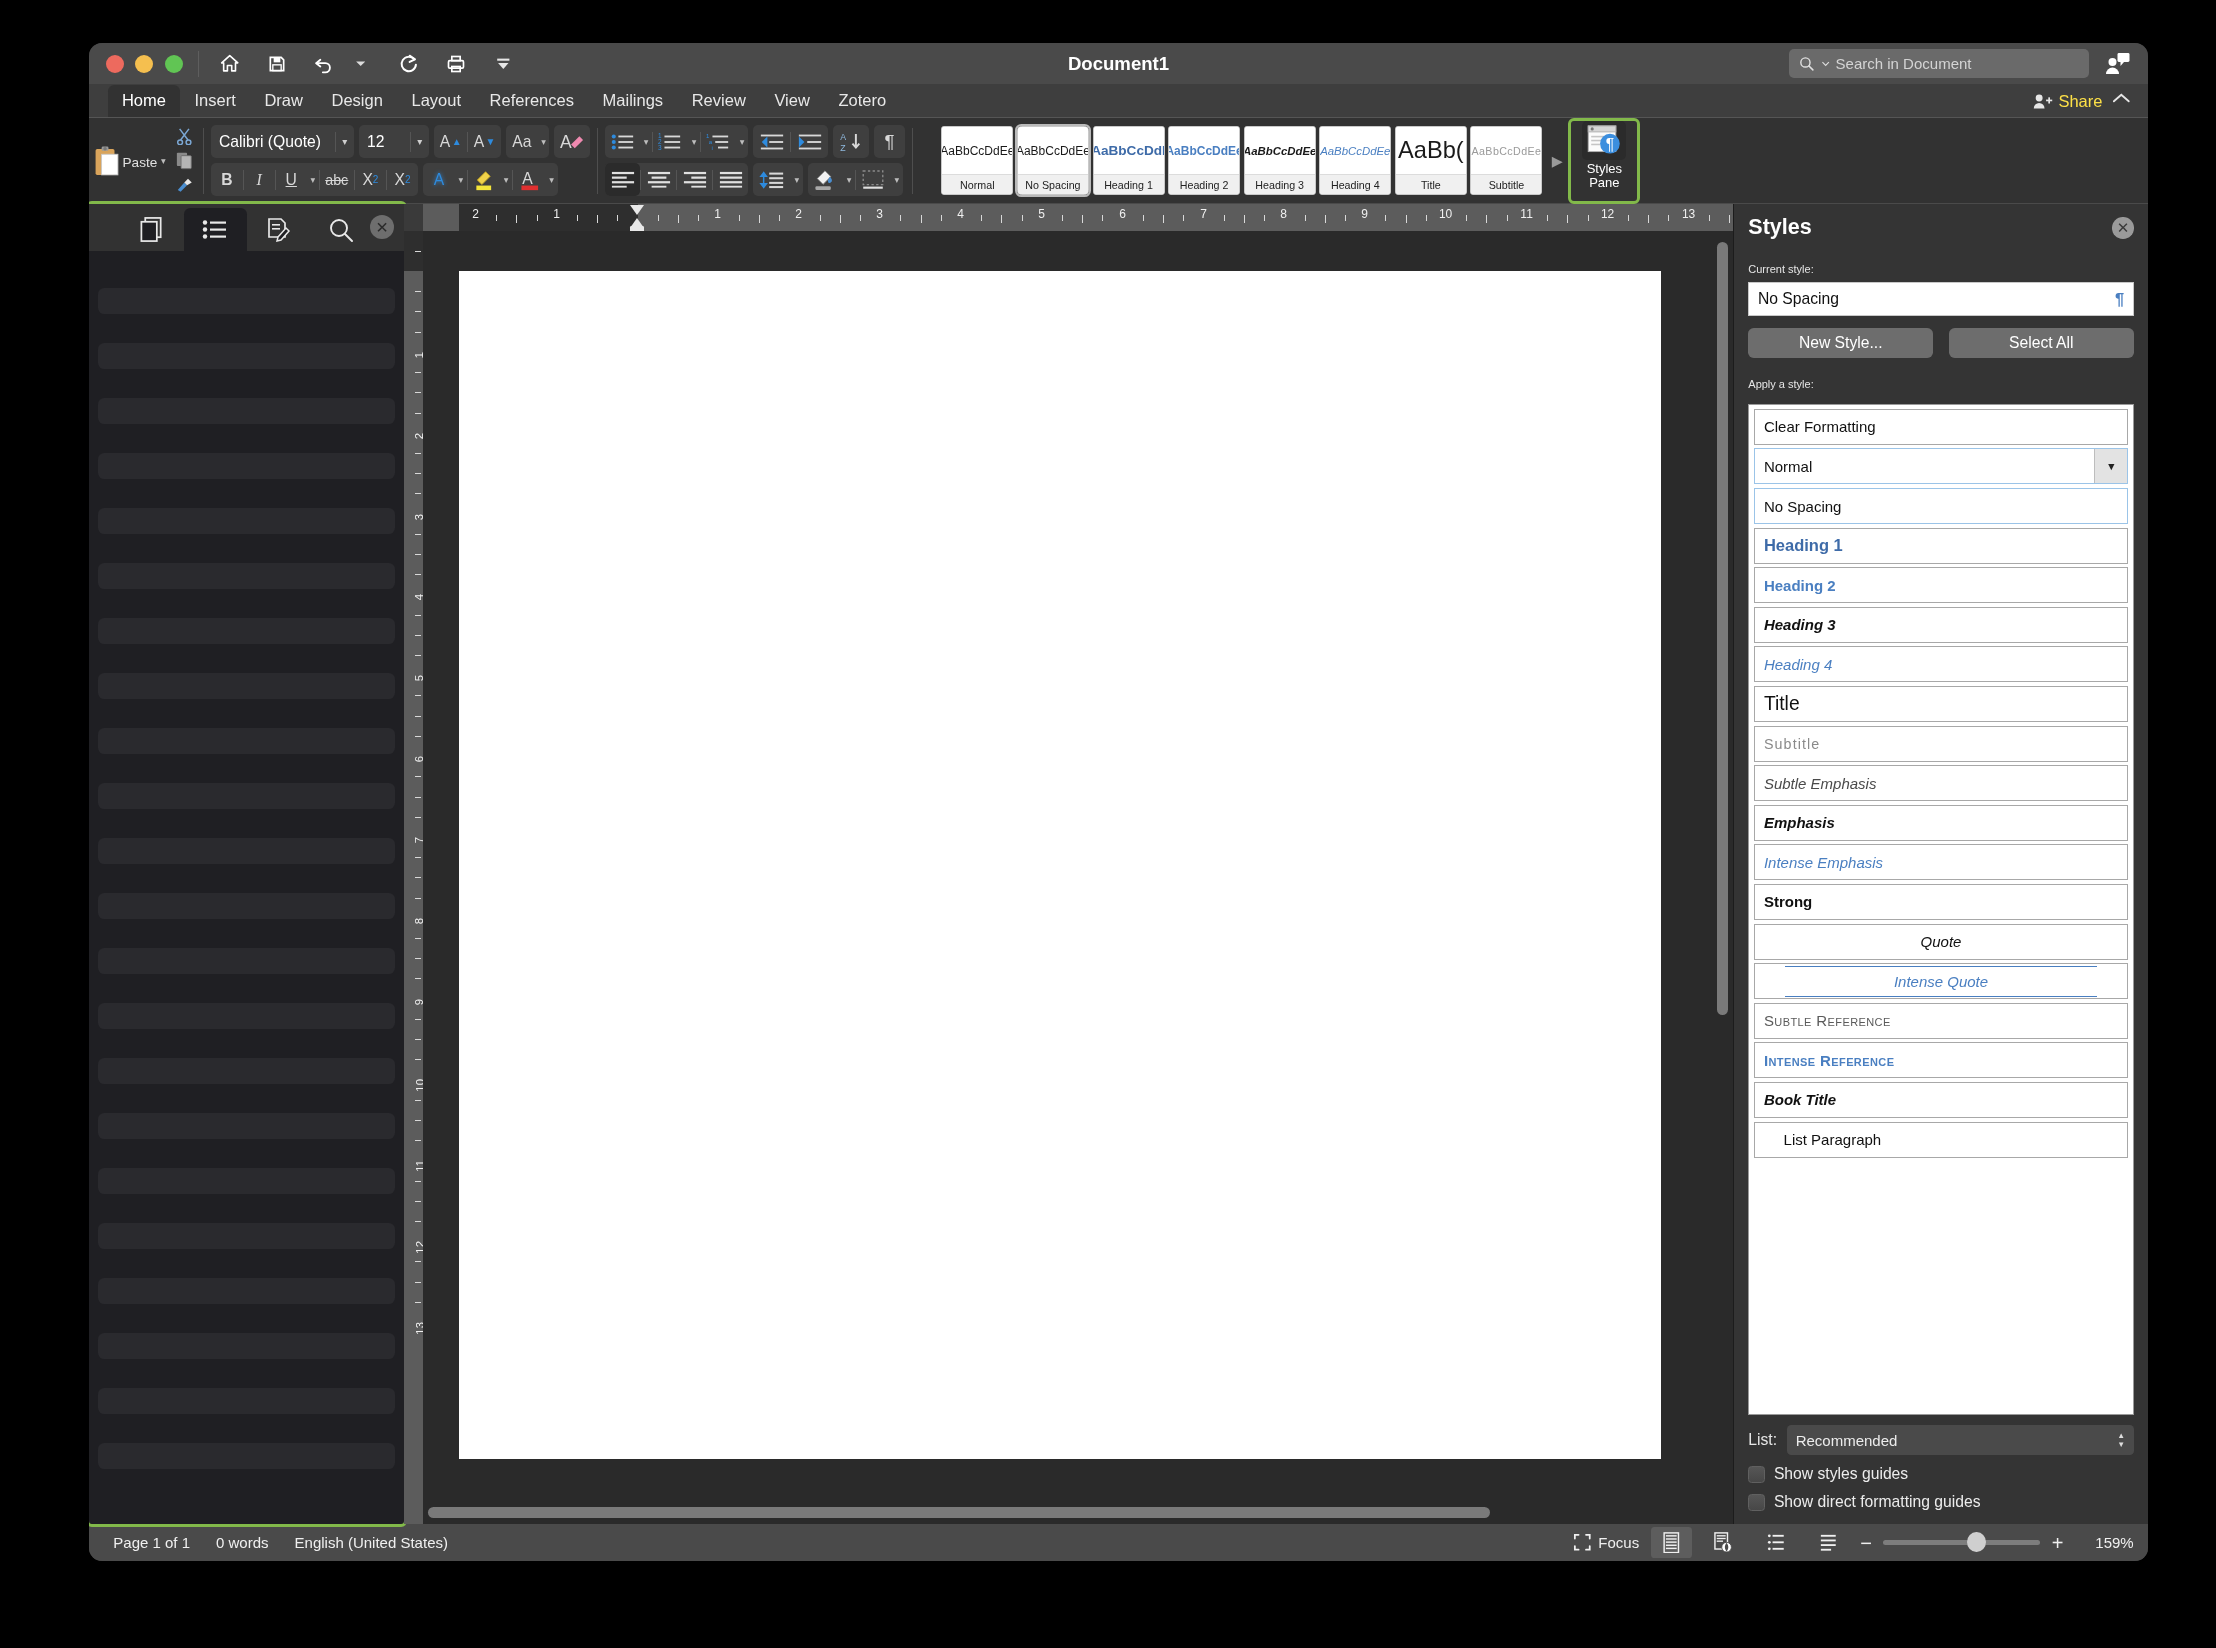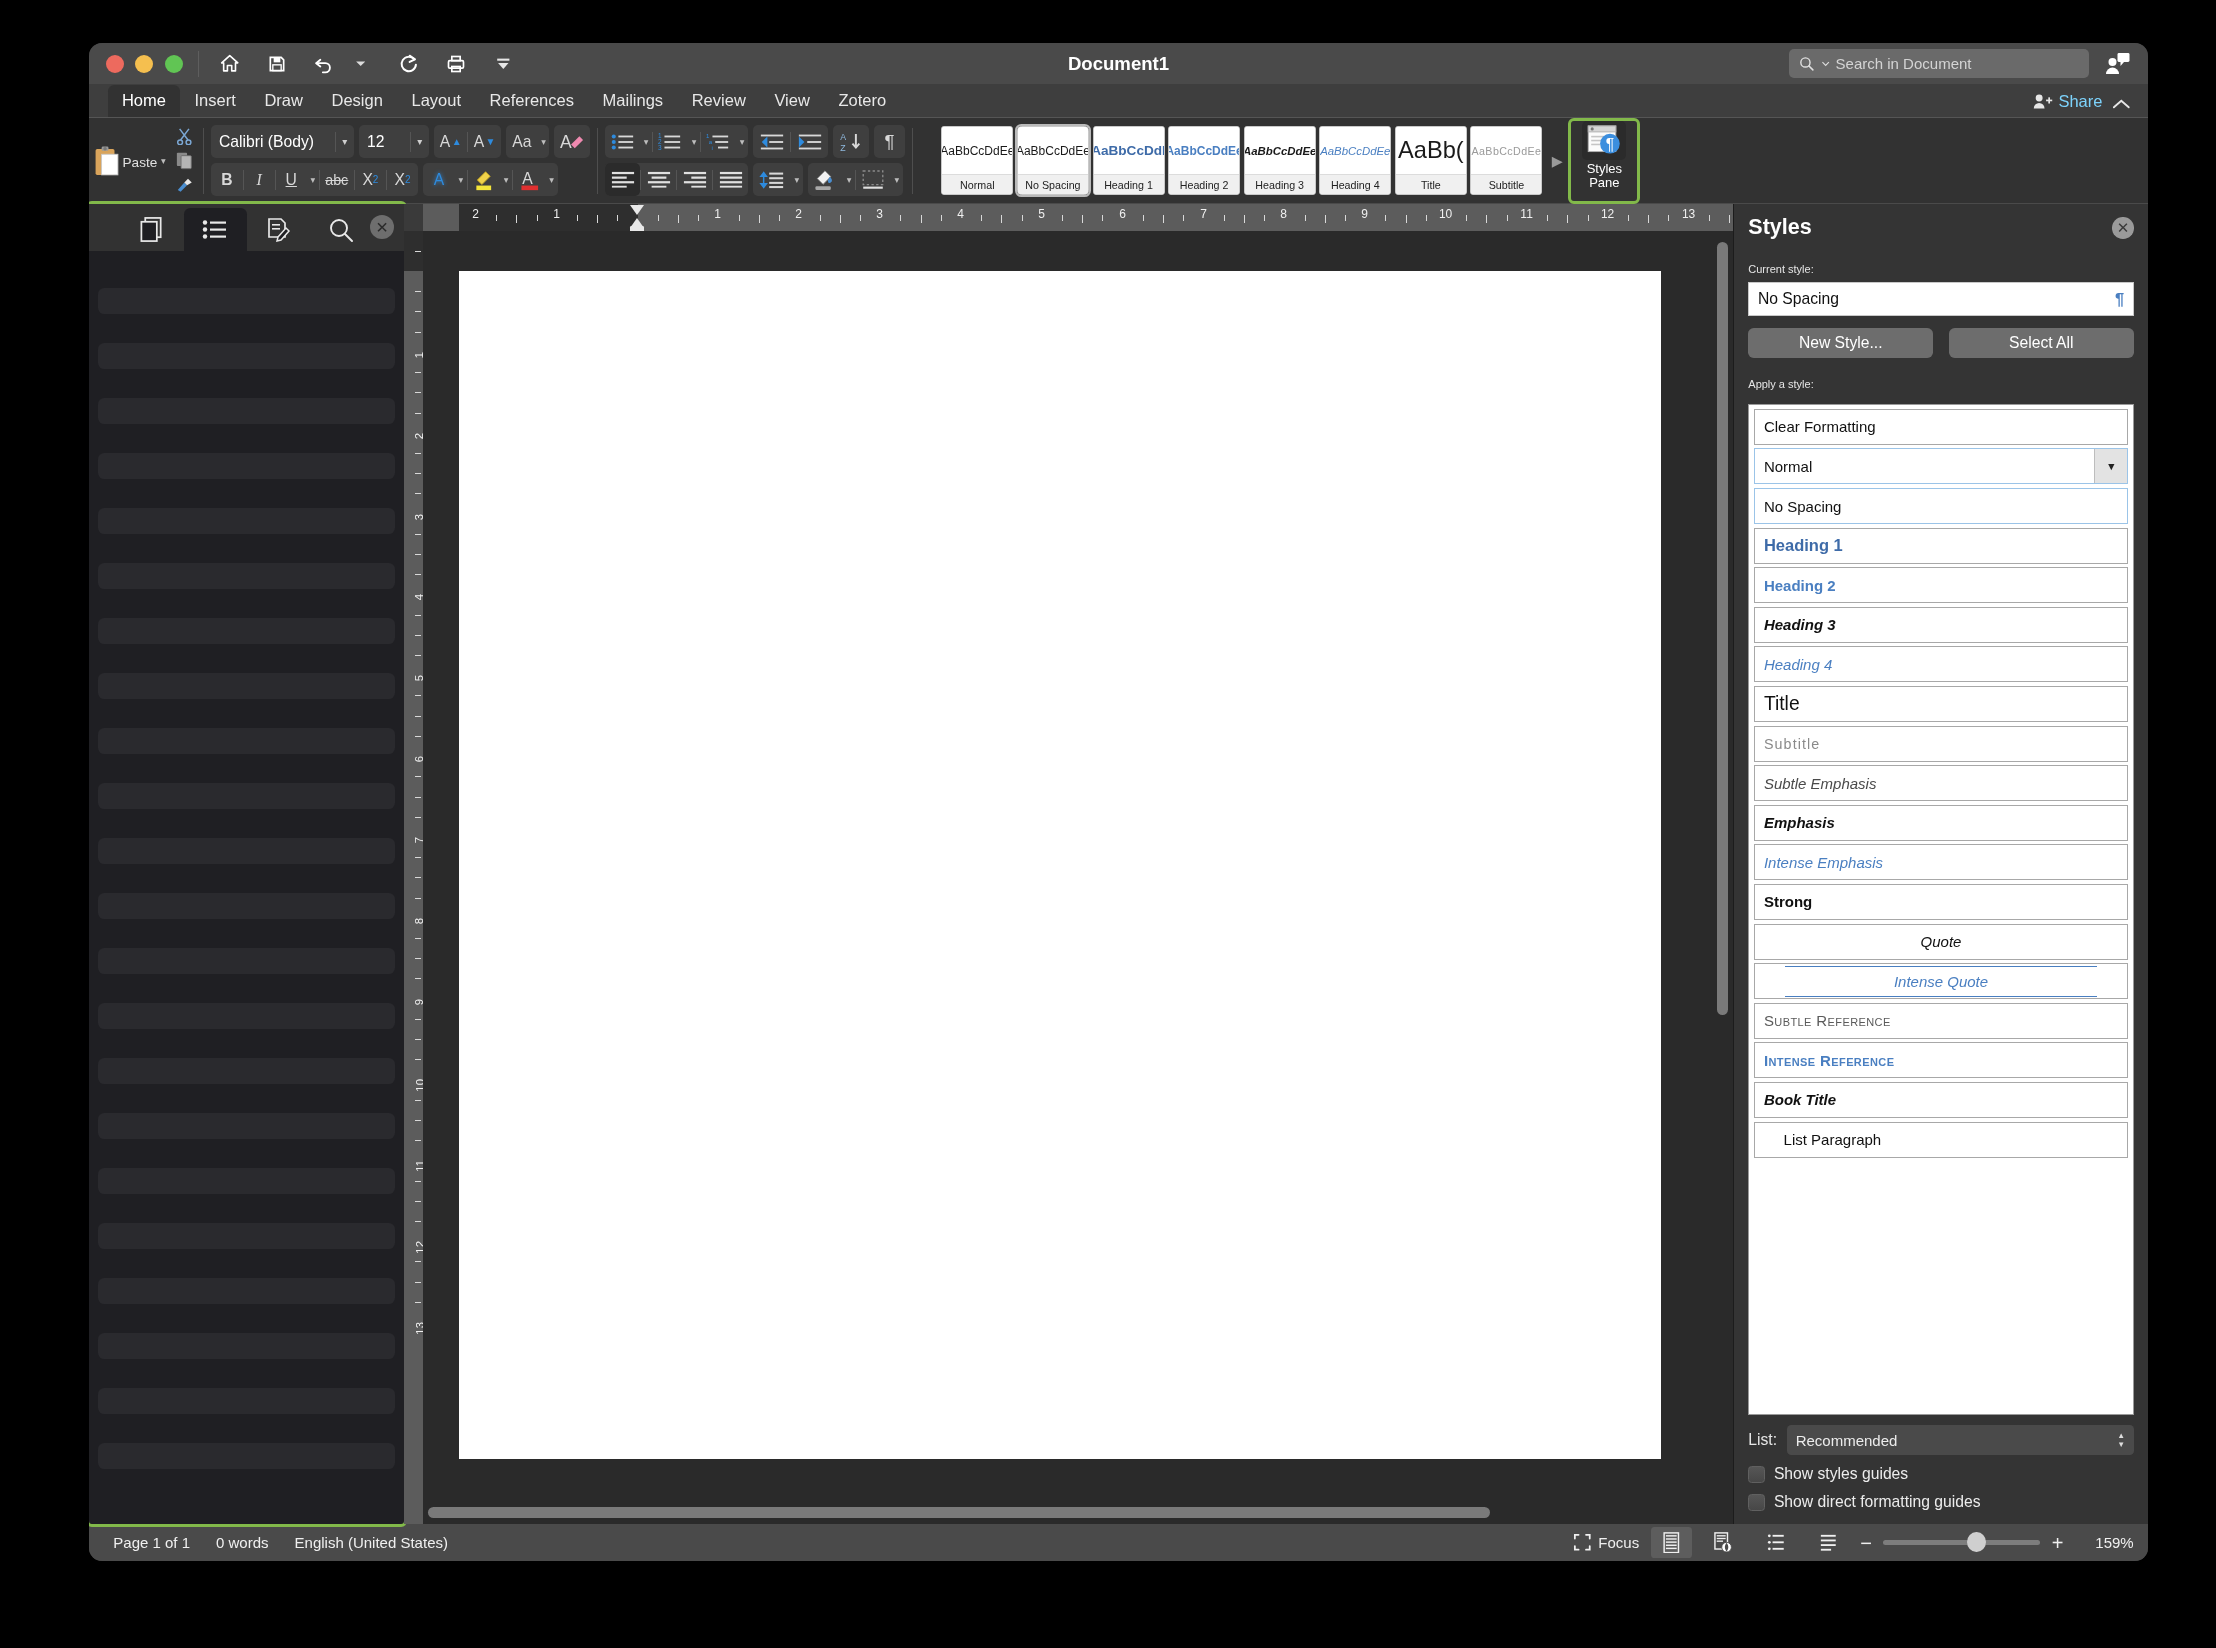--- a/index.html
+++ b/index.html
@@ -62,22 +62,22 @@
   }
   .tab {
     font-size: 16.5px; color: #e8e8e8;
     padding: 5.7px 14.3px 7.2px 14.3px;
     cursor: pointer;
     border-radius: 6.4px 6.4px 0 0;
   }
   .tab.active { background: #323232; color: #fff; }
   .ribbon-right {
     position: absolute; right: 17px; bottom: 5.7px;
-    display: flex; align-items: flex-end; gap: 10px;
-    font-size: 16.5px; color: #7dd3fc;
+    display: flex; align-items: flex-start; gap: 10px;
+    font-size: 16.5px; color: #fde047;
   }
   .share-btn { display: flex; align-items: center; gap: 5.7px; cursor: pointer; }
 
   
   .ribbon {
     flex: 0 0 86px; height: 86px;
     background: #323232;
     display: flex; align-items: center;
     padding: 0 4.3px;
     position: relative;
@@ -389,21 +389,21 @@
             </svg>
         </div>
       </div>
     </div>
     <div class="grp-sep"></div>
 
     <div class="rows">
 
       <div class="row">
         <div class="fontname">
-          <span class="txt">Calibri (Body)</span>
+          <span class="txt">Calibri (Quote)</span>
           <span class="divline"></span>
             <span class="caret">▾</span>
         </div>
         <div class="fontsize">
           <span class="txt">12</span>
           <span class="divline"></span>
             <span class="caret">▾</span>
         </div>
         <div class="ctl">
           <div class="cbtn">

